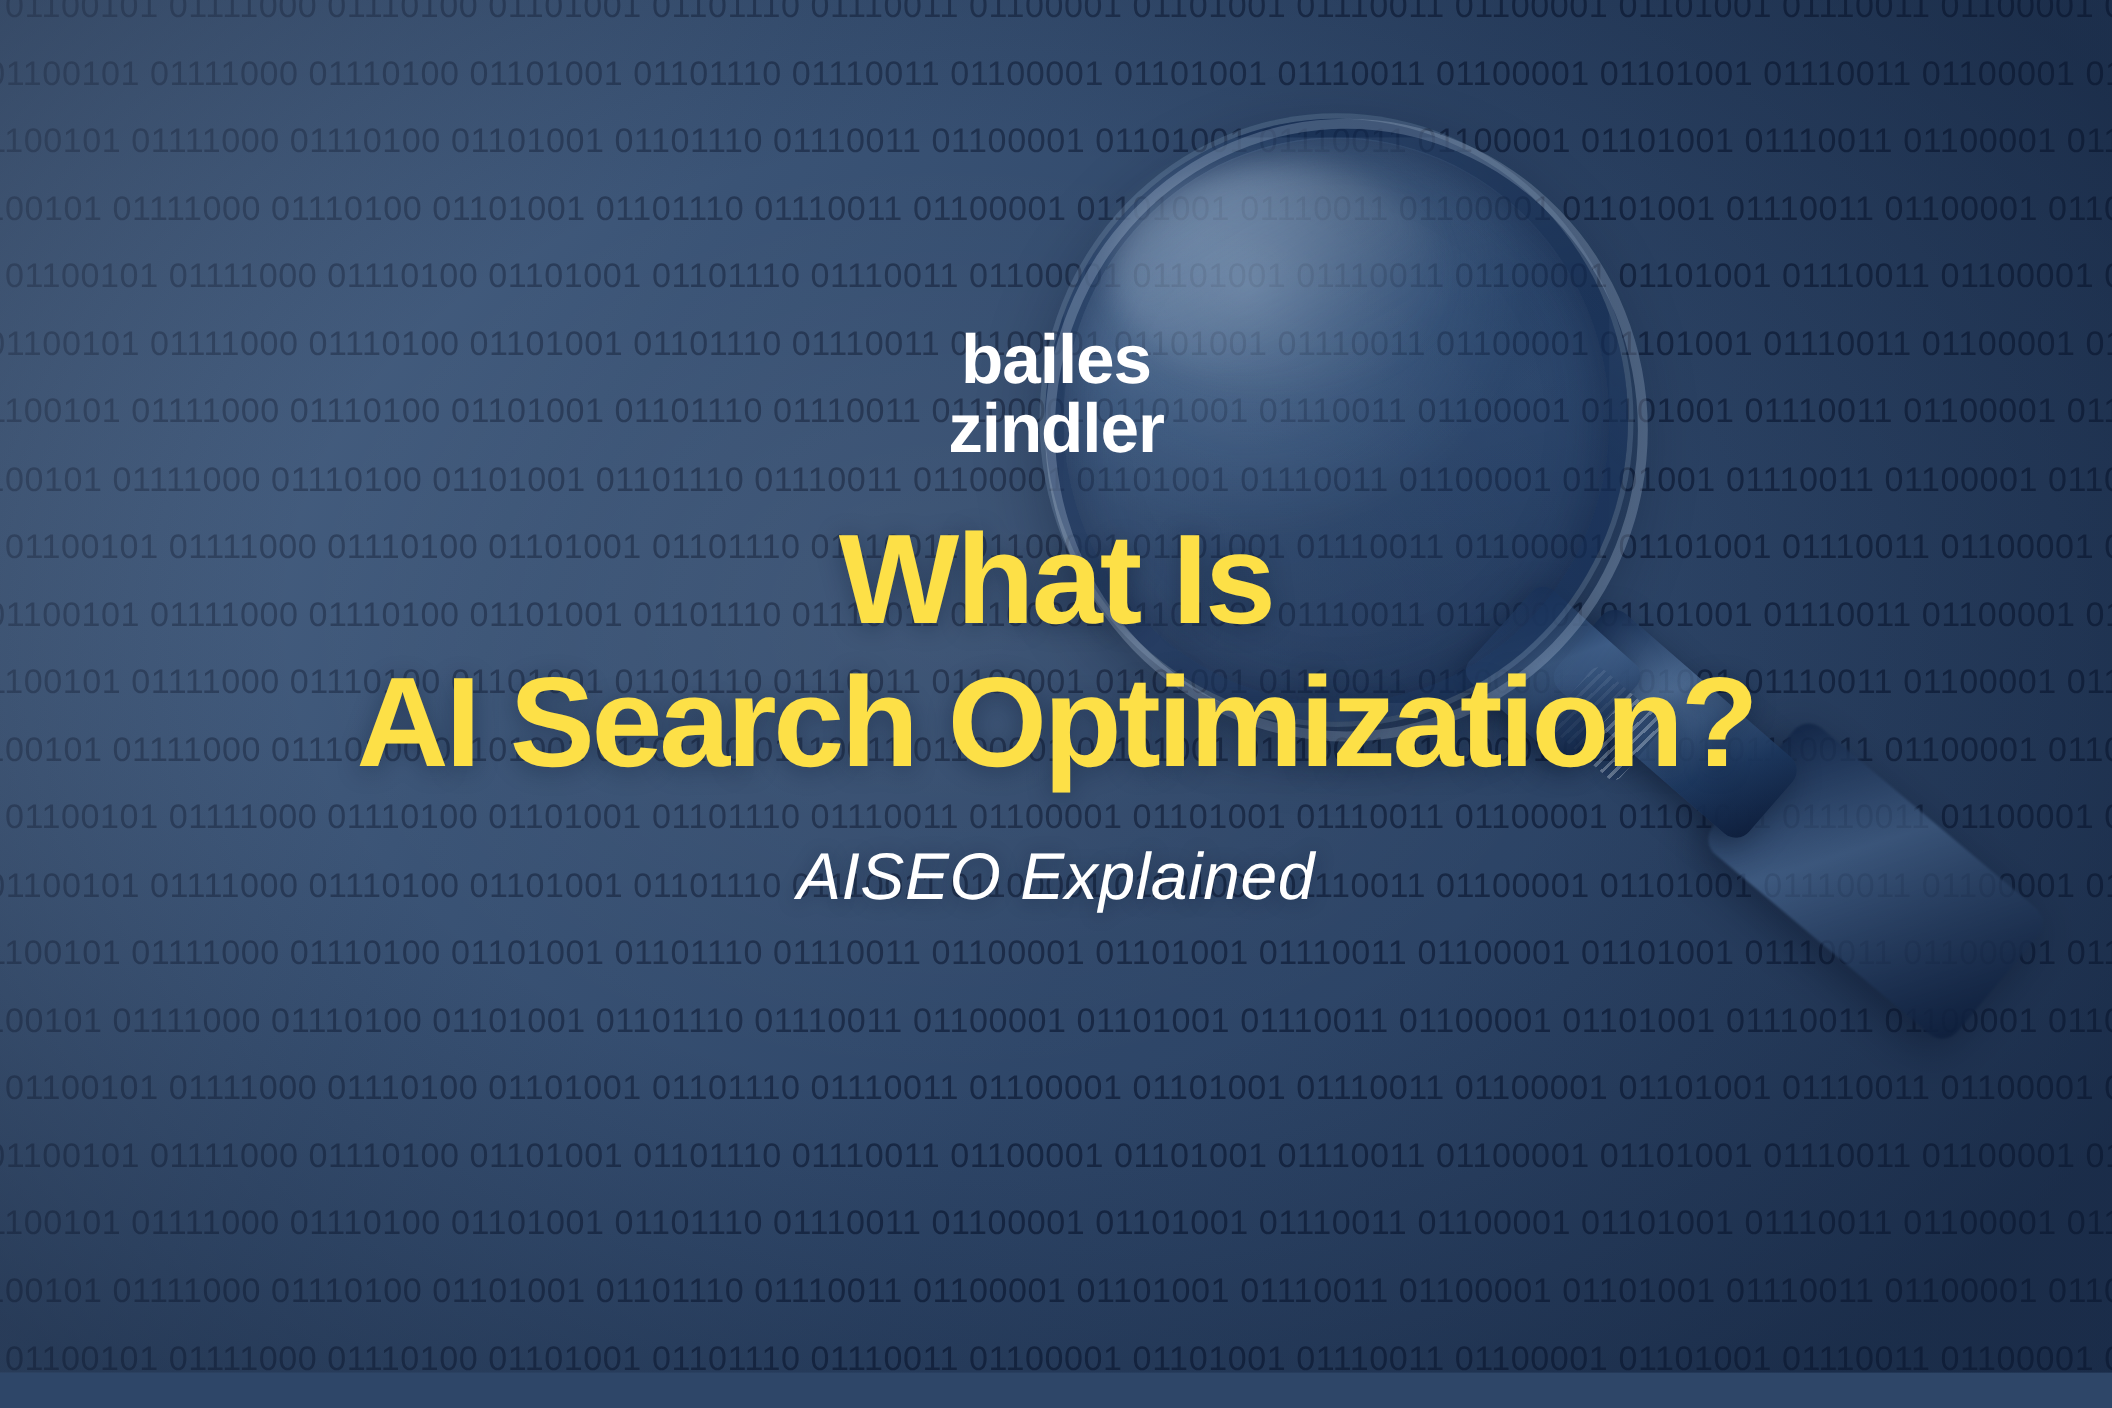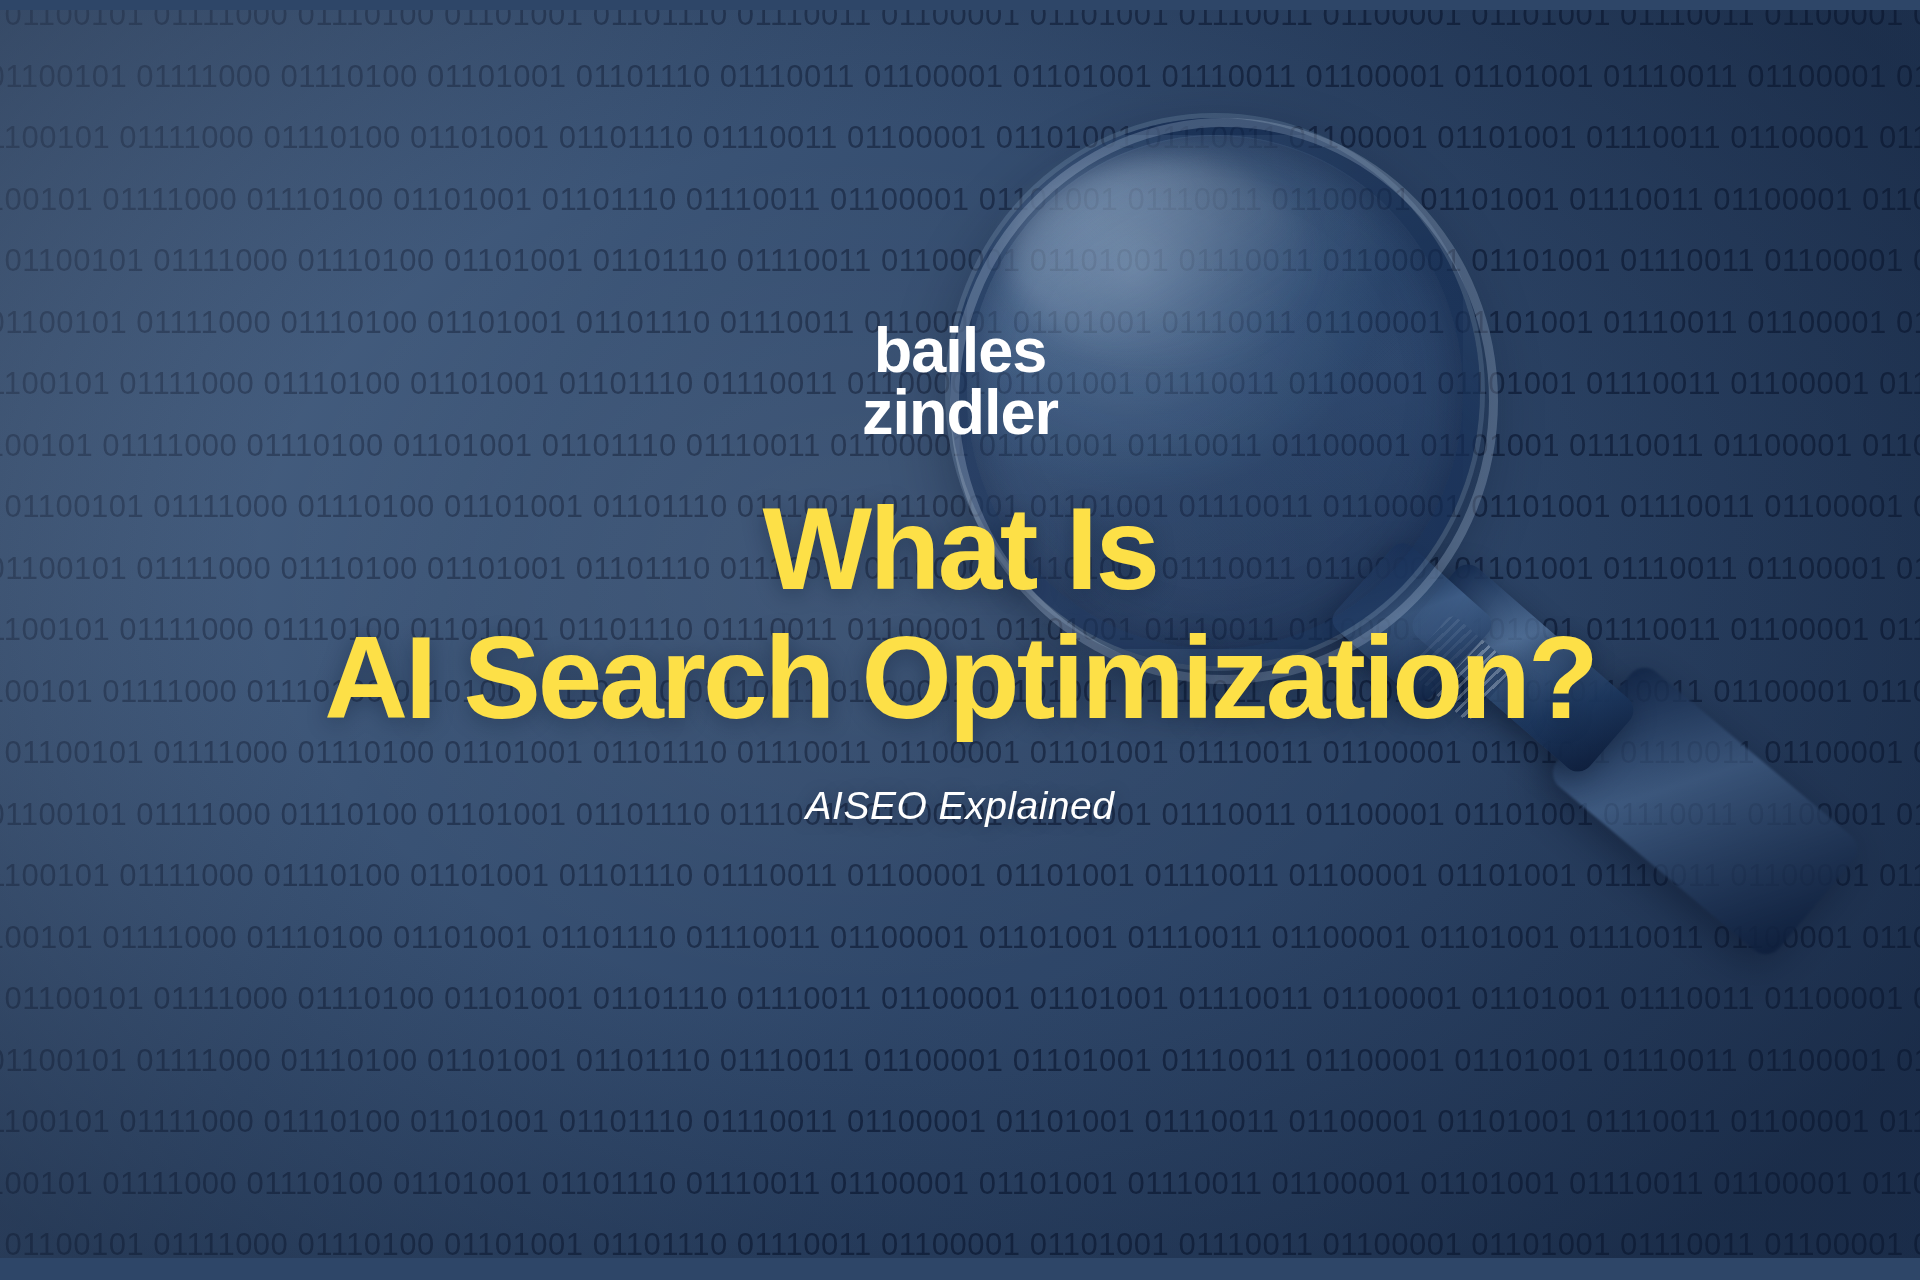--- a/index.html
+++ b/index.html
@@ -11,21 +11,20 @@
     font-family:"Liberation Sans", sans-serif;
   }
 
   #hero {
     position:relative;
     width:1920px; height:1248px;
     overflow:hidden;
     background:
       radial-gradient(ellipse 1100px 900px at 62% 34%, #4a6displaced 0%, transparent 60%),
       linear-gradient(160deg, #4a6285 0%, #46607f 22%, #3f587a 45%, #36496b 70%, #2c3c5c 100%);
-    margin-top: 10px;
   }
 
   
   #binary-wall {
     position:absolute;
     top:-26px; left:-40px;
     width:2040px; height:1340px;
     font-family:"Liberation Sans", sans-serif;
     font-size:31px;
     line-height:61.5px;
@@ -178,21 +177,21 @@
   }
   #headline .hl-line { display:block; }
   #headline .hl-line-2 { letter-spacing:-3px; }
 
   #subtitle {
     margin-top:40px;
     color:#ffffff;
     font-family:"Liberation Sans", sans-serif;
     font-style:italic;
     font-weight:400;
-    font-size:39px;
+    font-size:60px;
     letter-spacing:0.5px;
     text-shadow:0 2px 16px rgba(8,20,44,.34);
   }
 </style>
 </head>
 <body>
 
 <div id="hero">
 
   <div id="binary-wall">

